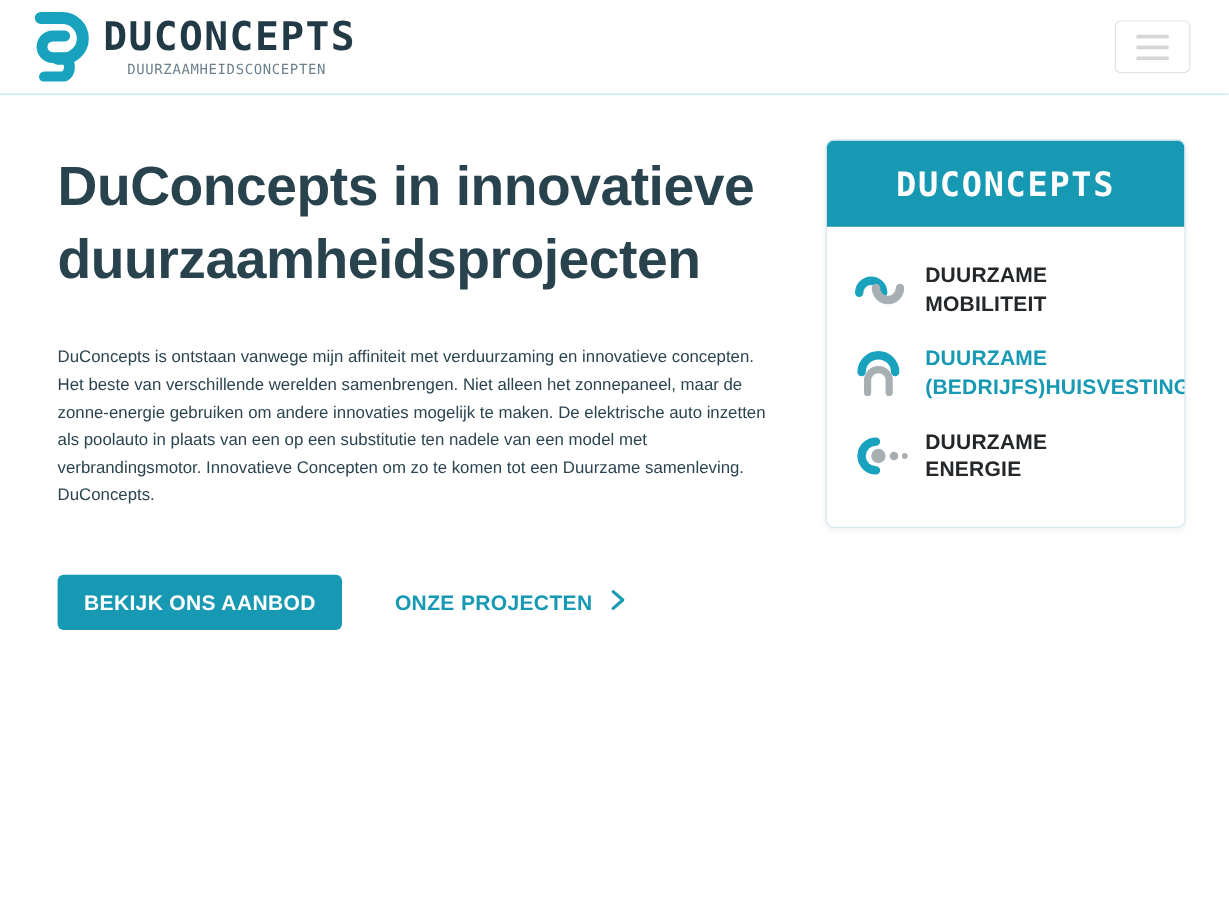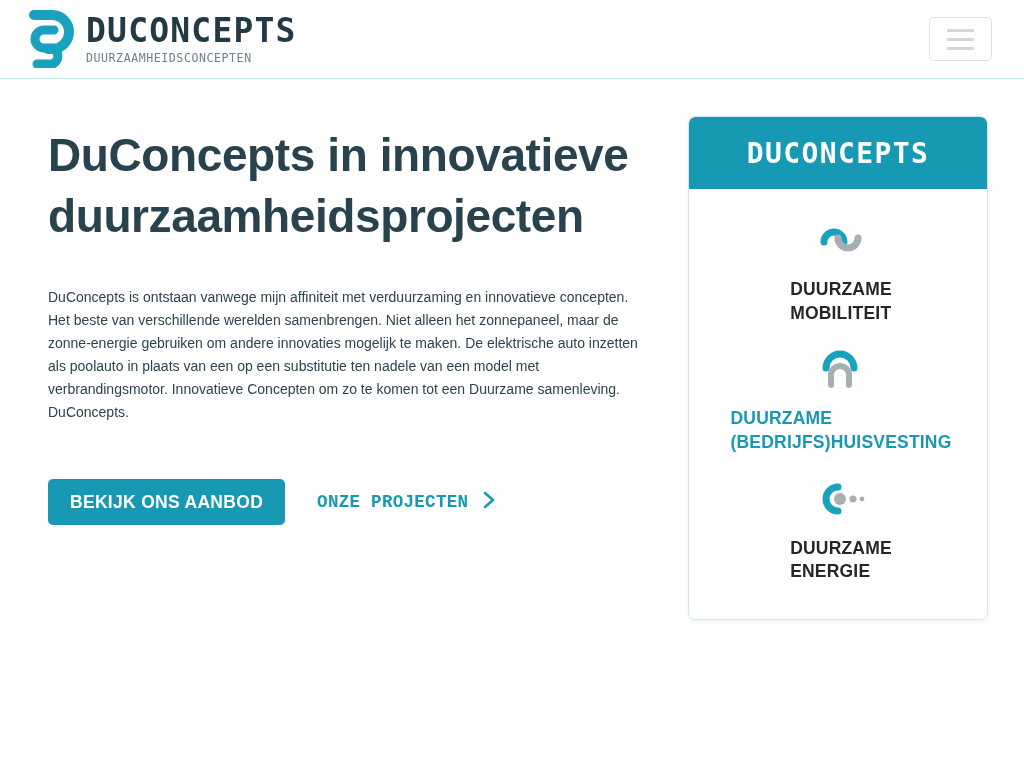--- a/index.html
+++ b/index.html
@@ -44,20 +44,21 @@
     white-space: nowrap;
   }
   .brand-sub {
     font-family: "DejaVu Sans Mono", monospace;
     font-size: 11.6px;
     letter-spacing: 0.55px;
     color: #6d818c;
     line-height: 1;
     margin-top: 6px;
     white-space: nowrap;
+    margin-left: 20px;
   }
 
   .navbar-toggler {
     width: 63px;
     height: 44px;
     border: 1px solid #e2e2e2;
     border-radius: 5px;
     background: #ffffff;
     cursor: pointer;
     display: flex;
@@ -103,21 +104,21 @@
     margin: 40px 0 0 0;
     font-size: 14px;
     line-height: 1.63;
     color: #2b4450;
     max-width: 594px;
   }
   .hero-actions {
     margin-top: 56px;
     display: flex;
     align-items: center;
-    gap: 32px;
+    gap: 44px;
   }
   .btn-primary {
     display: inline-flex;
     align-items: center;
     justify-content: center;
     height: 46px;
     padding: 0 22px;
     background: #1799b3;
     color: #ffffff;
     font-size: 17.5px;
@@ -134,21 +135,21 @@
     align-items: center;
     gap: 14px;
     color: #1799b3;
     font-size: 17.5px;
     font-weight: bold;
     letter-spacing: 0.3px;
     text-decoration: none;
     cursor: pointer;
     background: none;
     border: none;
-    font-family: Liberation Mono, monospace;
+    font-family: Liberation Sans, sans-serif;
     padding: 0;
   }
   .chev { display: block; }
 
   
   .card {
     width: 300px;
     border: 1px solid #d7e6ec;
     border-radius: 7px;
     background: #ffffff;
@@ -178,21 +179,20 @@
   }
   .card-body { padding: 18px 0 24px 0; }
 
   .focus-item {
     display: flex;
     align-items: center;
     gap: 16px;
     padding: 11px 16px 11px 22px;
     cursor: pointer;
     text-decoration: none;
-    flex-direction: column;
   }
   .focus-icon { flex: 0 0 44px; width: 44px; height: 44px; display:block; }
   .focus-label {
     font-size: 17.5px;
     font-weight: bold;
     line-height: 1.35;
     letter-spacing: 0.2px;
     color: #23272a;
     white-space: pre-line;
   }

